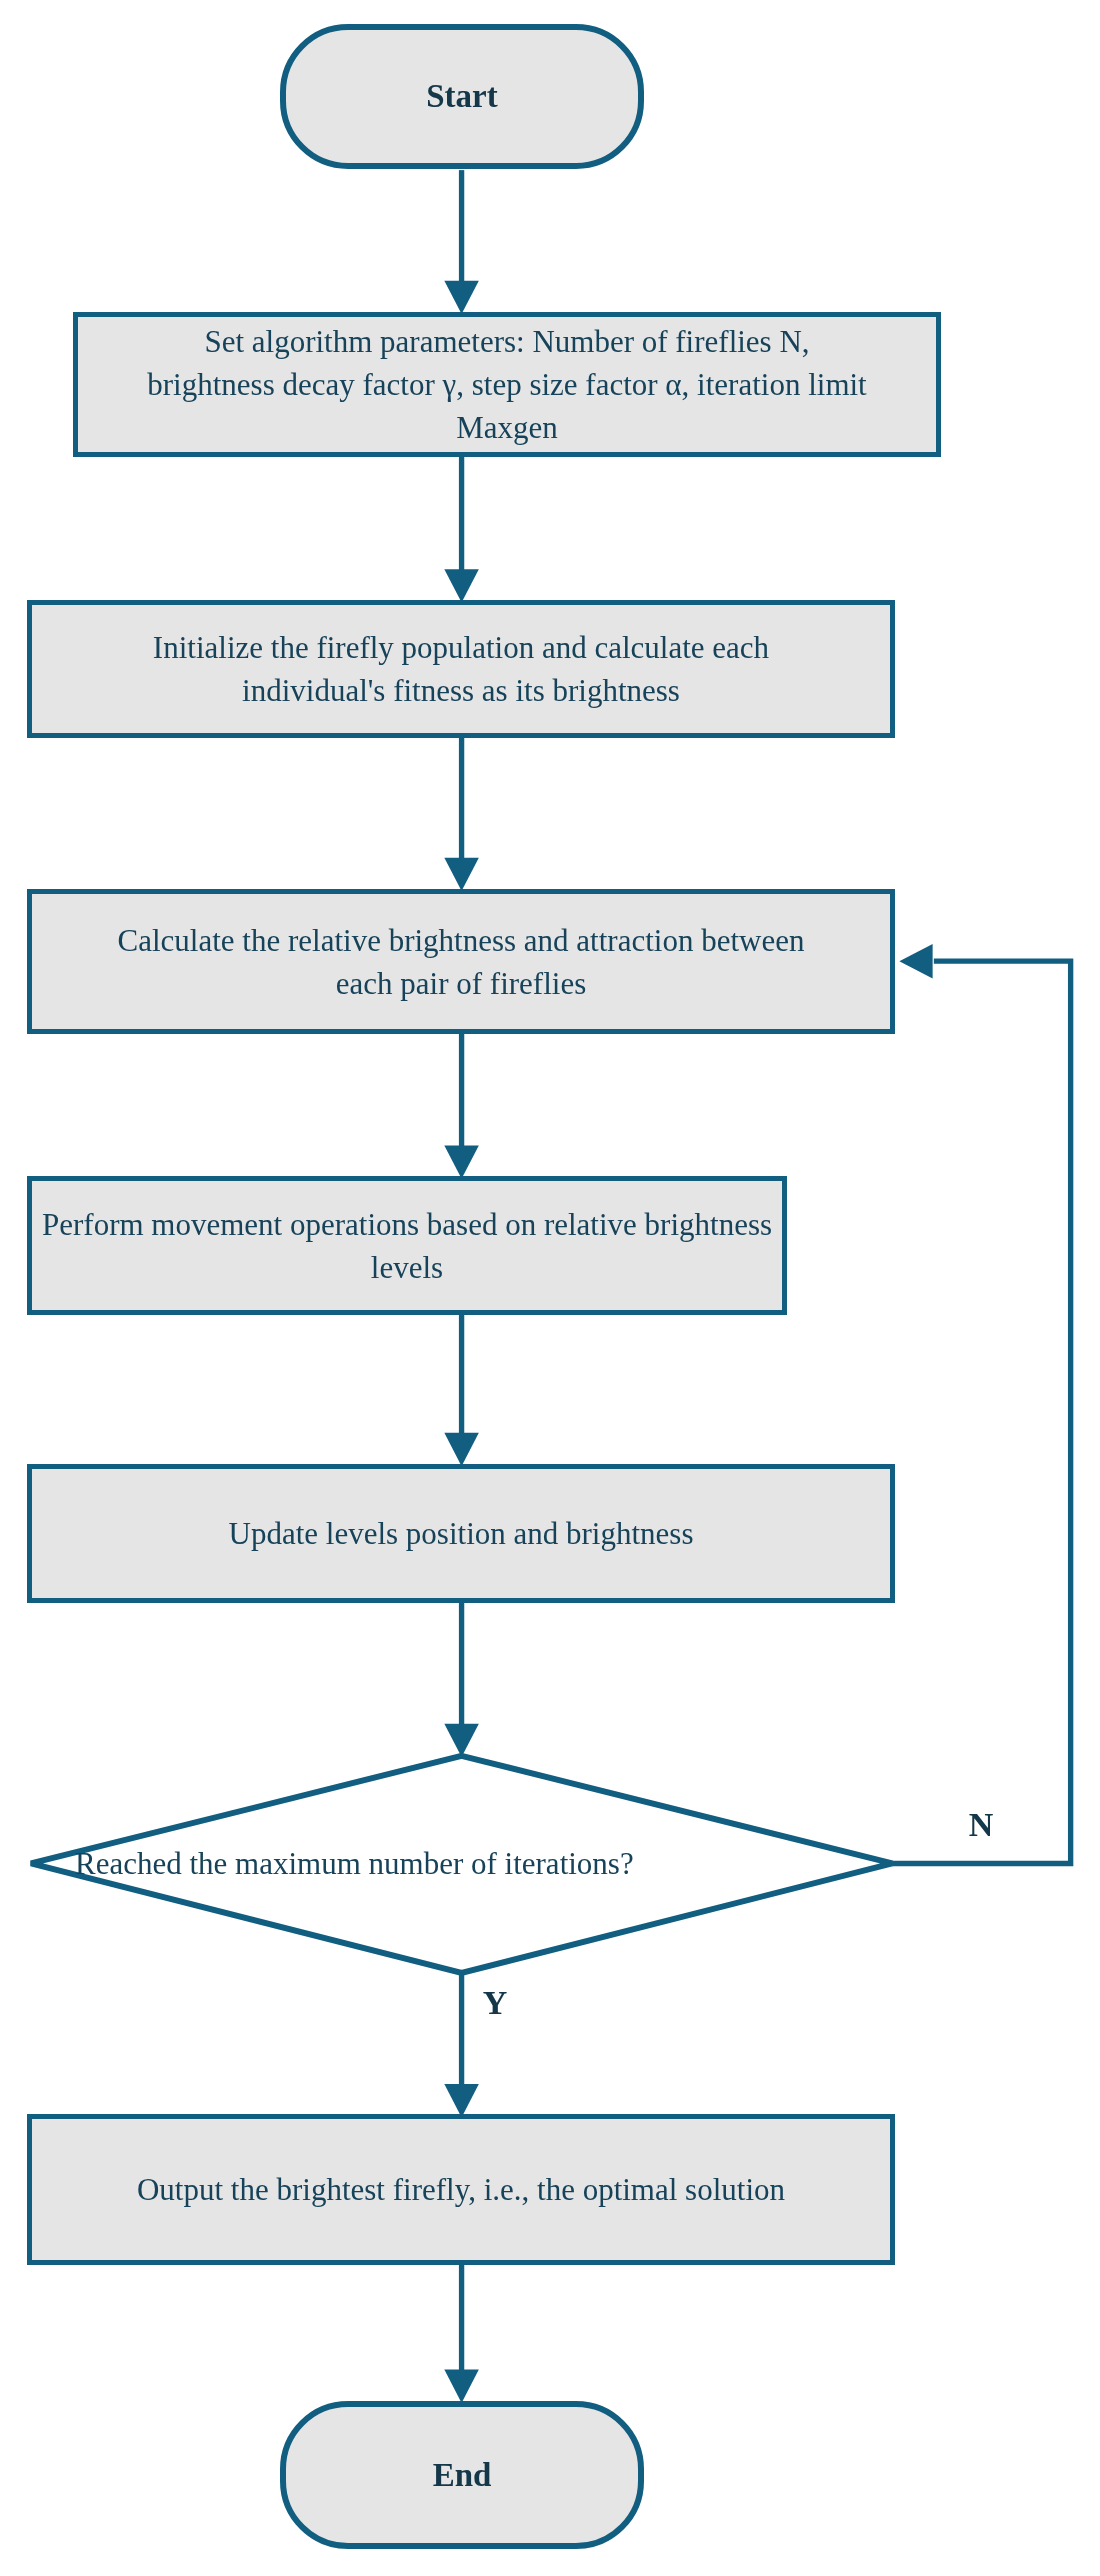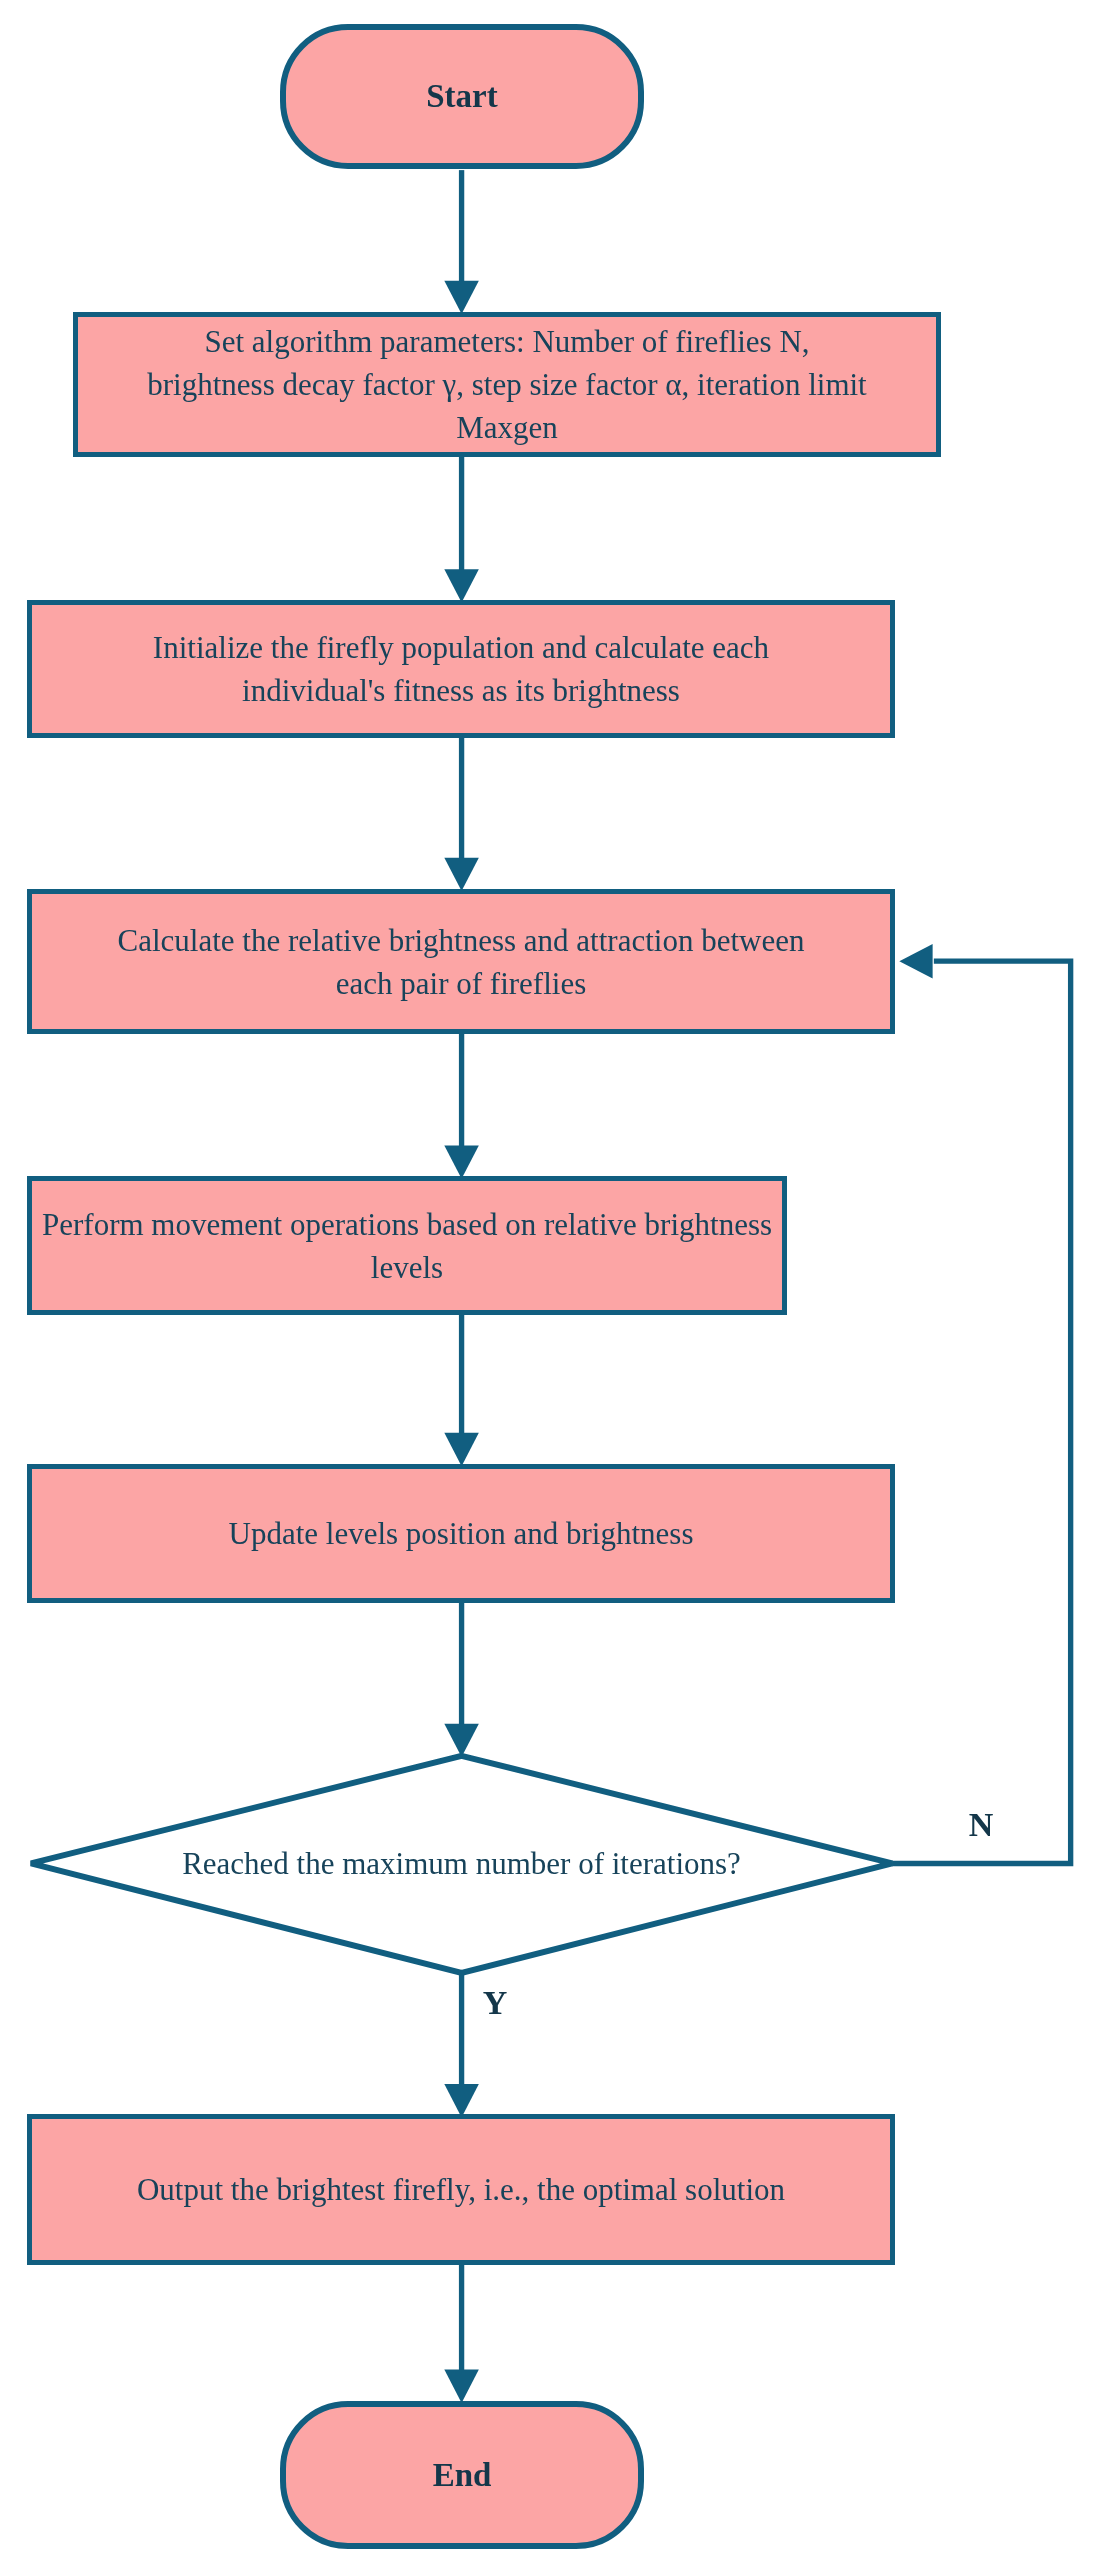--- a/index.html
+++ b/index.html
@@ -15,21 +15,21 @@
   svg.wires {
     position: absolute;
     left: 0; top: 0;
     width: 1101px; height: 2576px;
     z-index: 1;
   }
   .node {
     position: absolute;
     box-sizing: border-box;
     border: 5.4px solid #115e80;
-    background: #fca5a5;
+    background: #e5e5e5;
     display: flex;
     flex-direction: column;
     align-items: center;
     justify-content: center;
     text-align: center;
     font-size: 31px;
     line-height: 43px;
     z-index: 2;
   }
   .terminator {
@@ -46,21 +46,21 @@
   #node-init    { left: 27px;   top: 600px; width: 868px; height: 138px; }
   #node-calc    { left: 27px;   top: 889px; width: 868px; height: 145px; }
   #node-move    { left: 27px;   top: 1176px; width: 760px; height: 139px; }
   #node-update  { left: 27px;   top: 1464px; width: 868px; height: 139px; }
   #node-output  { left: 27px;   top: 2114px; width: 868px; height: 151px; }
   #node-end     { left: 280px;  top: 2401px; width: 364px;  height: 148px; }
   #decision-label {
     position: absolute;
     left: 75px; top: 1842px;
     width: 773px;
-    text-align: center;
+    text-align: left;
     font-size: 31px;
     line-height: 43px;
     z-index: 2;
   }
   .branch-label {
     position: absolute;
     font-weight: bold;
     font-size: 34px;
     color: #14374a;
     transform: translate(-50%, -50%);

